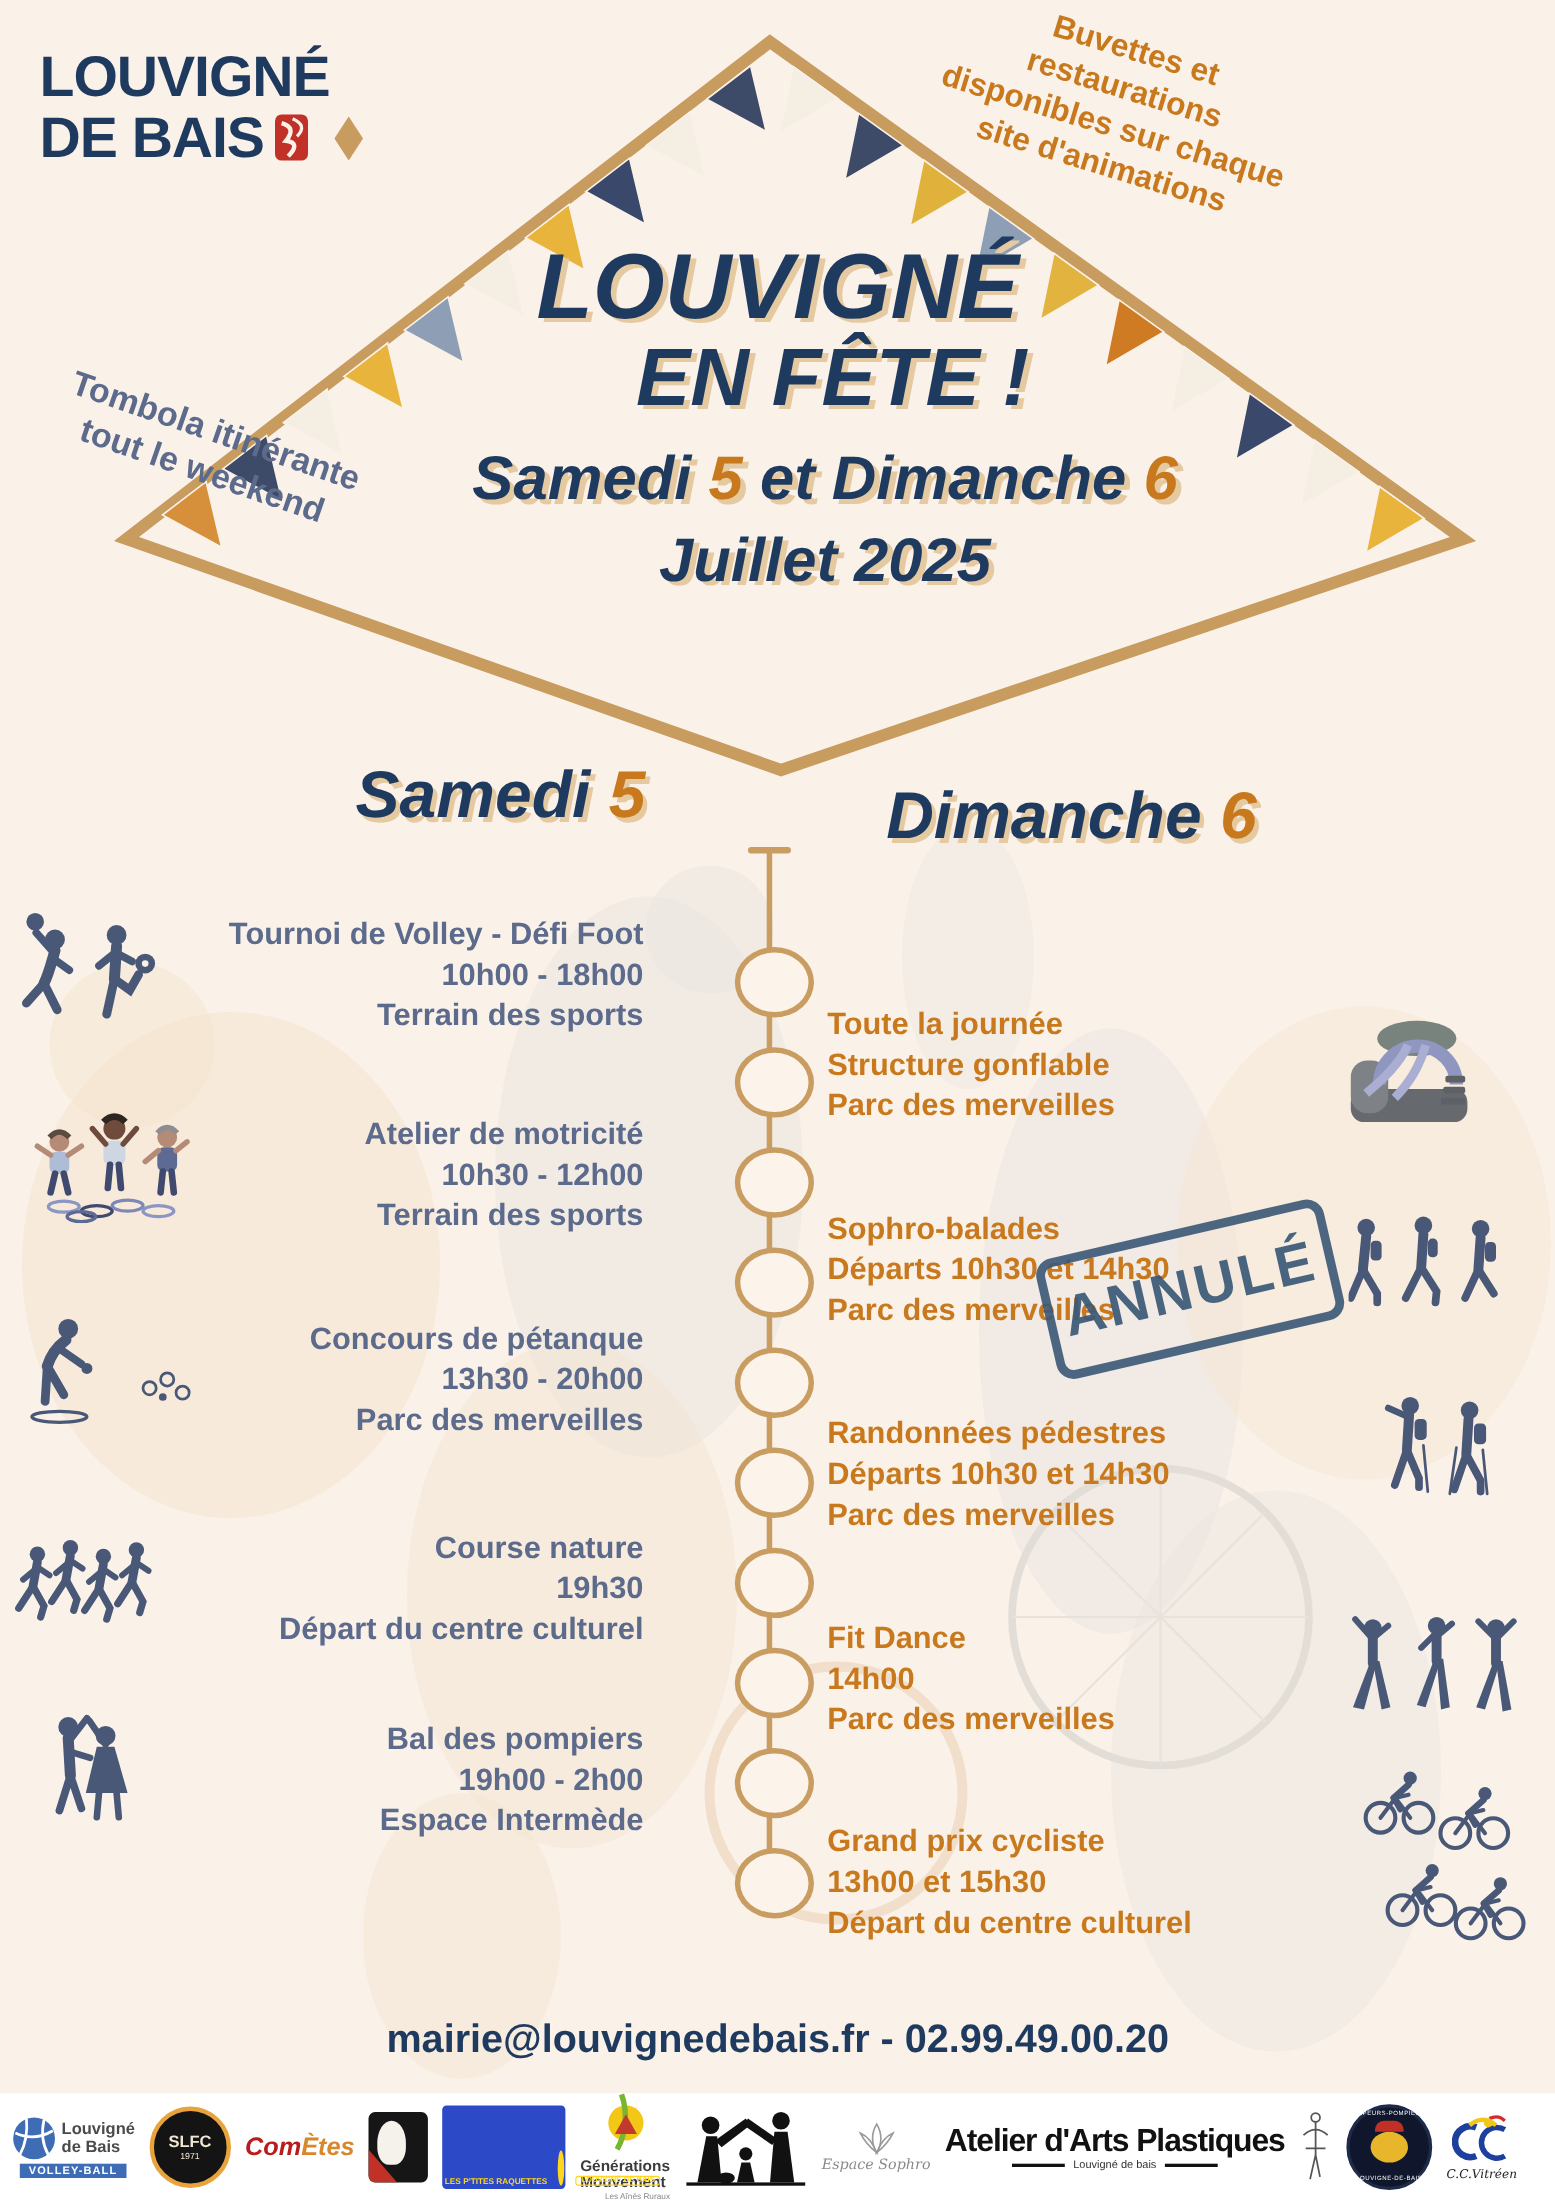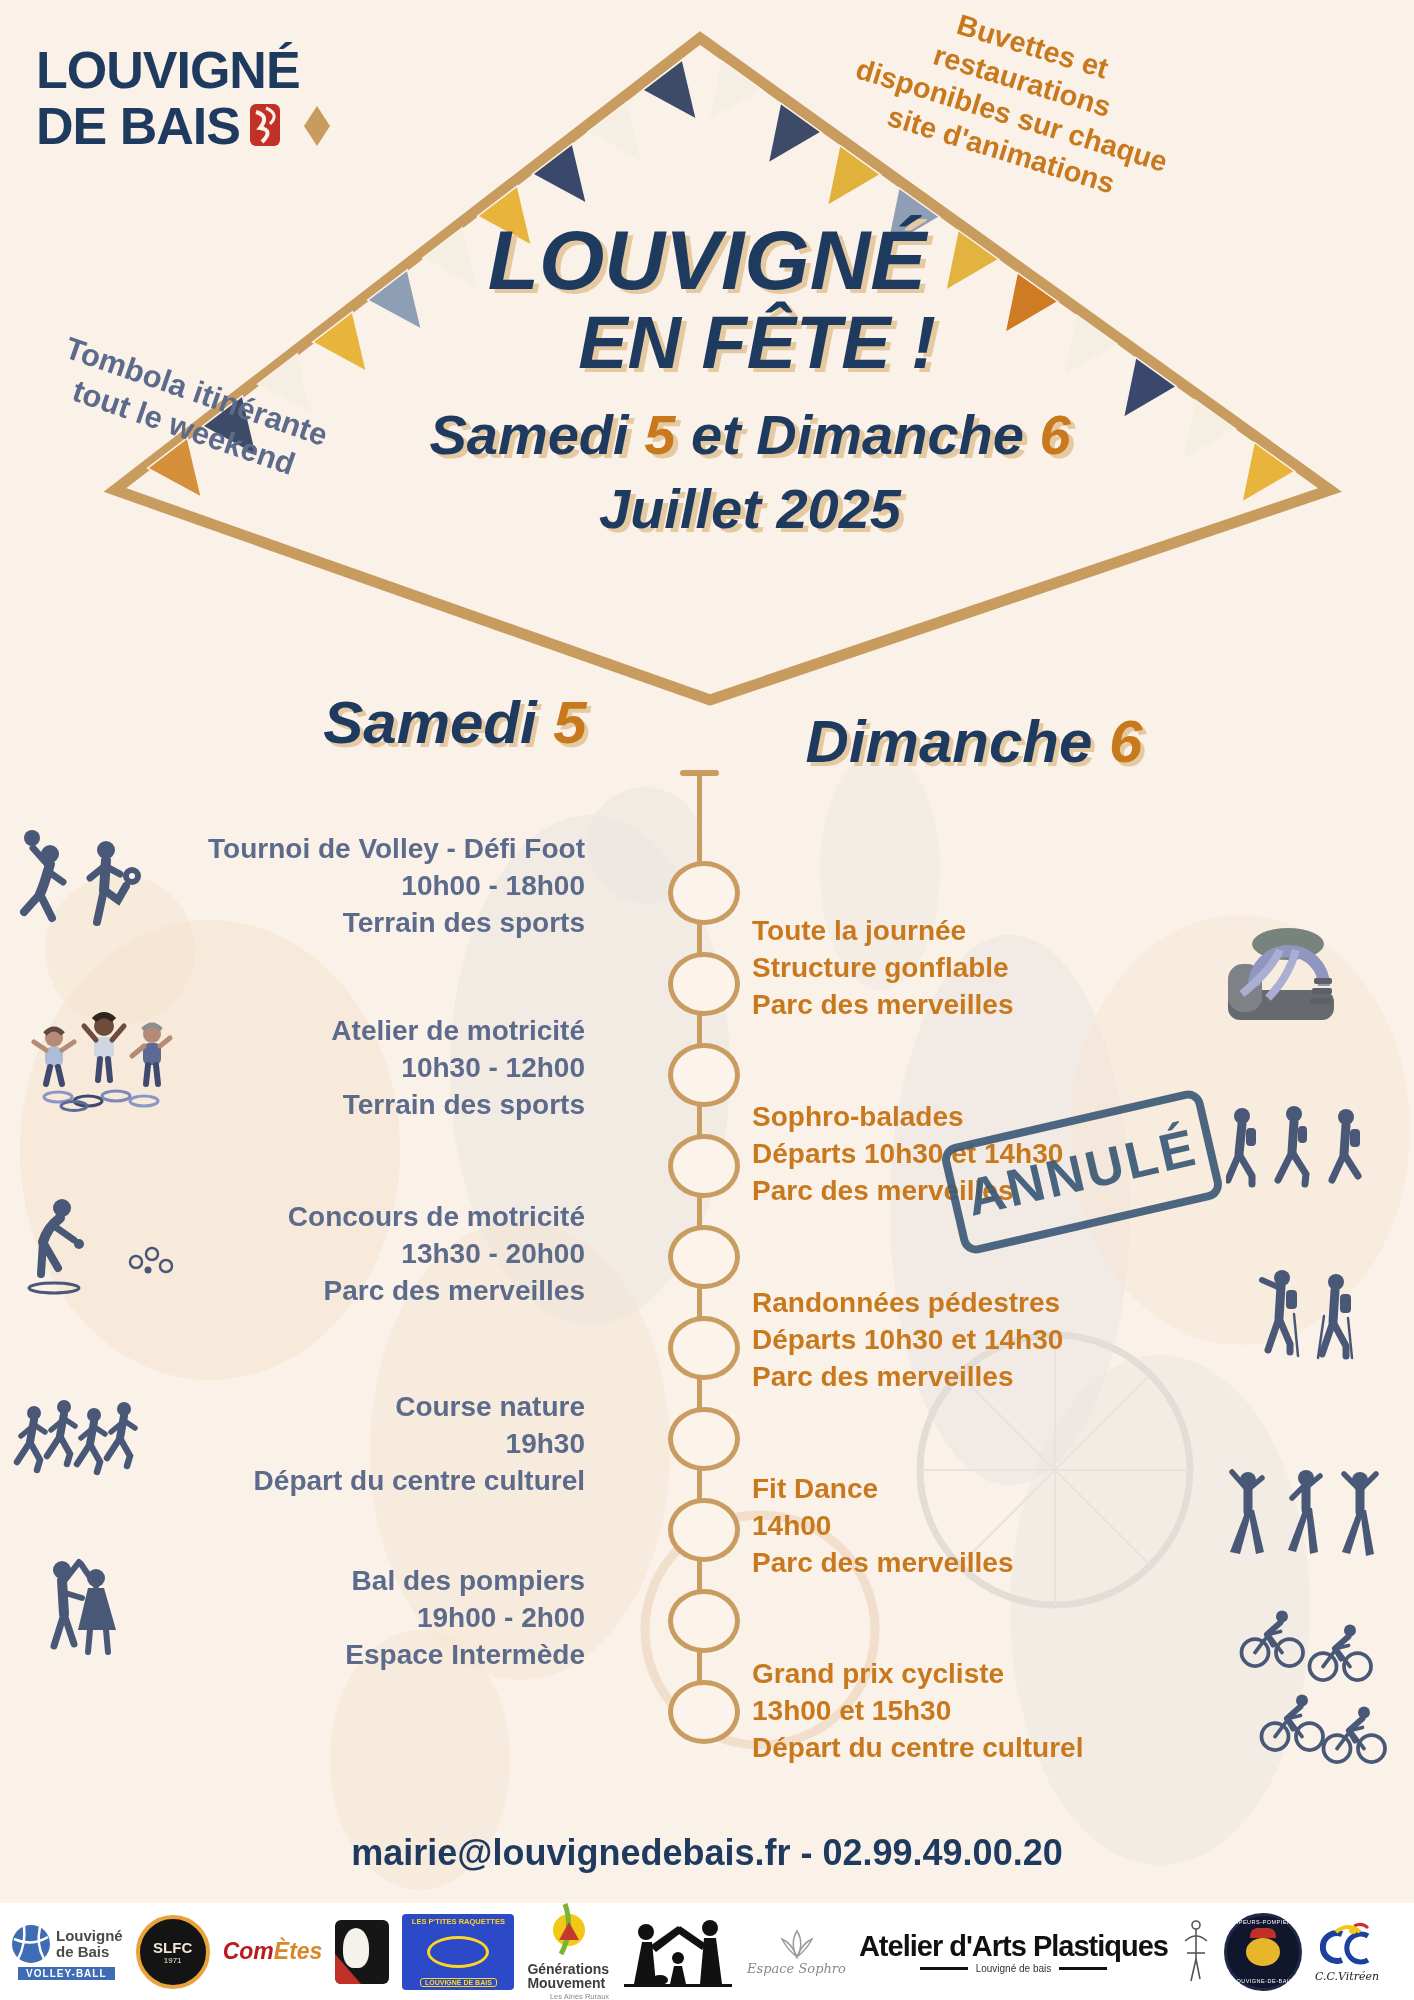--- a/index.html
+++ b/index.html
@@ -55,21 +55,21 @@
   .volley-banner{background:#3f6db5;color:#fff;font-size:10px;font-weight:bold;padding:1px 8px;margin-top:2px;letter-spacing:1px;}
   .slfc{width:66px;height:66px;border-radius:50%;background:#141414;border:4px solid #E8A33D;
     display:flex;flex-direction:column;align-items:center;justify-content:center;color:#F0E6D2;}
   .slfc .t{font-size:15px;font-weight:900;} .slfc .y{font-size:8px;}
   .cometes{font-style:italic;font-weight:900;font-size:23px;white-space:nowrap;}
   .cometes .p1{color:#b91c1c;} .cometes .p2{color:#D8882A;}
   .music{width:54px;height:64px;background:#161616;border-radius:6px;position:relative;overflow:hidden;}
   .music .face{position:absolute;left:8px;top:8px;width:26px;height:40px;background:#f5f2ec;border-radius:50% 50% 40% 40%;}
   .music .red{position:absolute;left:0;bottom:0;width:0;height:0;border-left:26px solid #C23128;border-top:30px solid transparent;}
   .raquettes{width:112px;height:76px;background:#2C49C8;border-radius:4px;color:#FFD61F;position:relative;
-    display:flex;flex-direction:column;align-items:center;justify-content:space-between;padding:3px 2px;box-sizing:border-box;gap:10px;}
+    display:flex;flex-direction:row;align-items:flex-end;justify-content:space-between;padding:3px 2px;box-sizing:border-box;gap:10px;}
   .raquettes .top{font-size:7.5px;font-weight:bold;white-space:nowrap;}
   .raquettes .rhino{width:56px;height:26px;border:3px solid #FFD61F;border-radius:50%;}
   .raquettes .ban{font-size:7px;font-weight:bold;border:1px solid #FFD61F;padding:0 4px;border-radius:3px;white-space:nowrap;}
   .gen{display:flex;align-items:center;gap:4px;}
   .gen .txt{line-height:14px;color:#3C3C3C;font-weight:bold;font-size:14px;}
   .gen .sub{font-size:7.5px;color:#8a8a8a;font-weight:normal;text-align:right;}
   .sophro{color:#8a8a8a;font-family:"DejaVu Serif",serif;font-style:italic;font-size:13px;}
   .arts{color:#111;text-align:center;}
   .arts .main{font-size:29px;font-weight:bold;white-space:nowrap;letter-spacing:-1px;text-align:right;}
   .arts .sub{font-size:10px;color:#333;display:flex;align-items:center;gap:8px;justify-content:center;}
@@ -185,21 +185,21 @@
     <div>Tournoi de Volley - Défi Foot</div>
     <div>10h00 - 18h00</div>
     <div>Terrain des sports</div>
   </div>
   <div class="ev sat" style="top:1012px">
     <div>Atelier de motricité</div>
     <div>10h30 - 12h00</div>
     <div>Terrain des sports</div>
   </div>
   <div class="ev sat" style="top:1198px">
-    <div>Concours de motricité</div>
+    <div>Concours de pétanque</div>
     <div>13h30 - 20h00</div>
     <div>Parc des merveilles</div>
   </div>
   <div class="ev sat" style="top:1388px">
     <div>Course nature</div>
     <div>19h30</div>
     <div>Départ du centre culturel</div>
   </div>
   <div class="ev sat" style="top:1562px">
     <div>Bal des pompiers</div>

